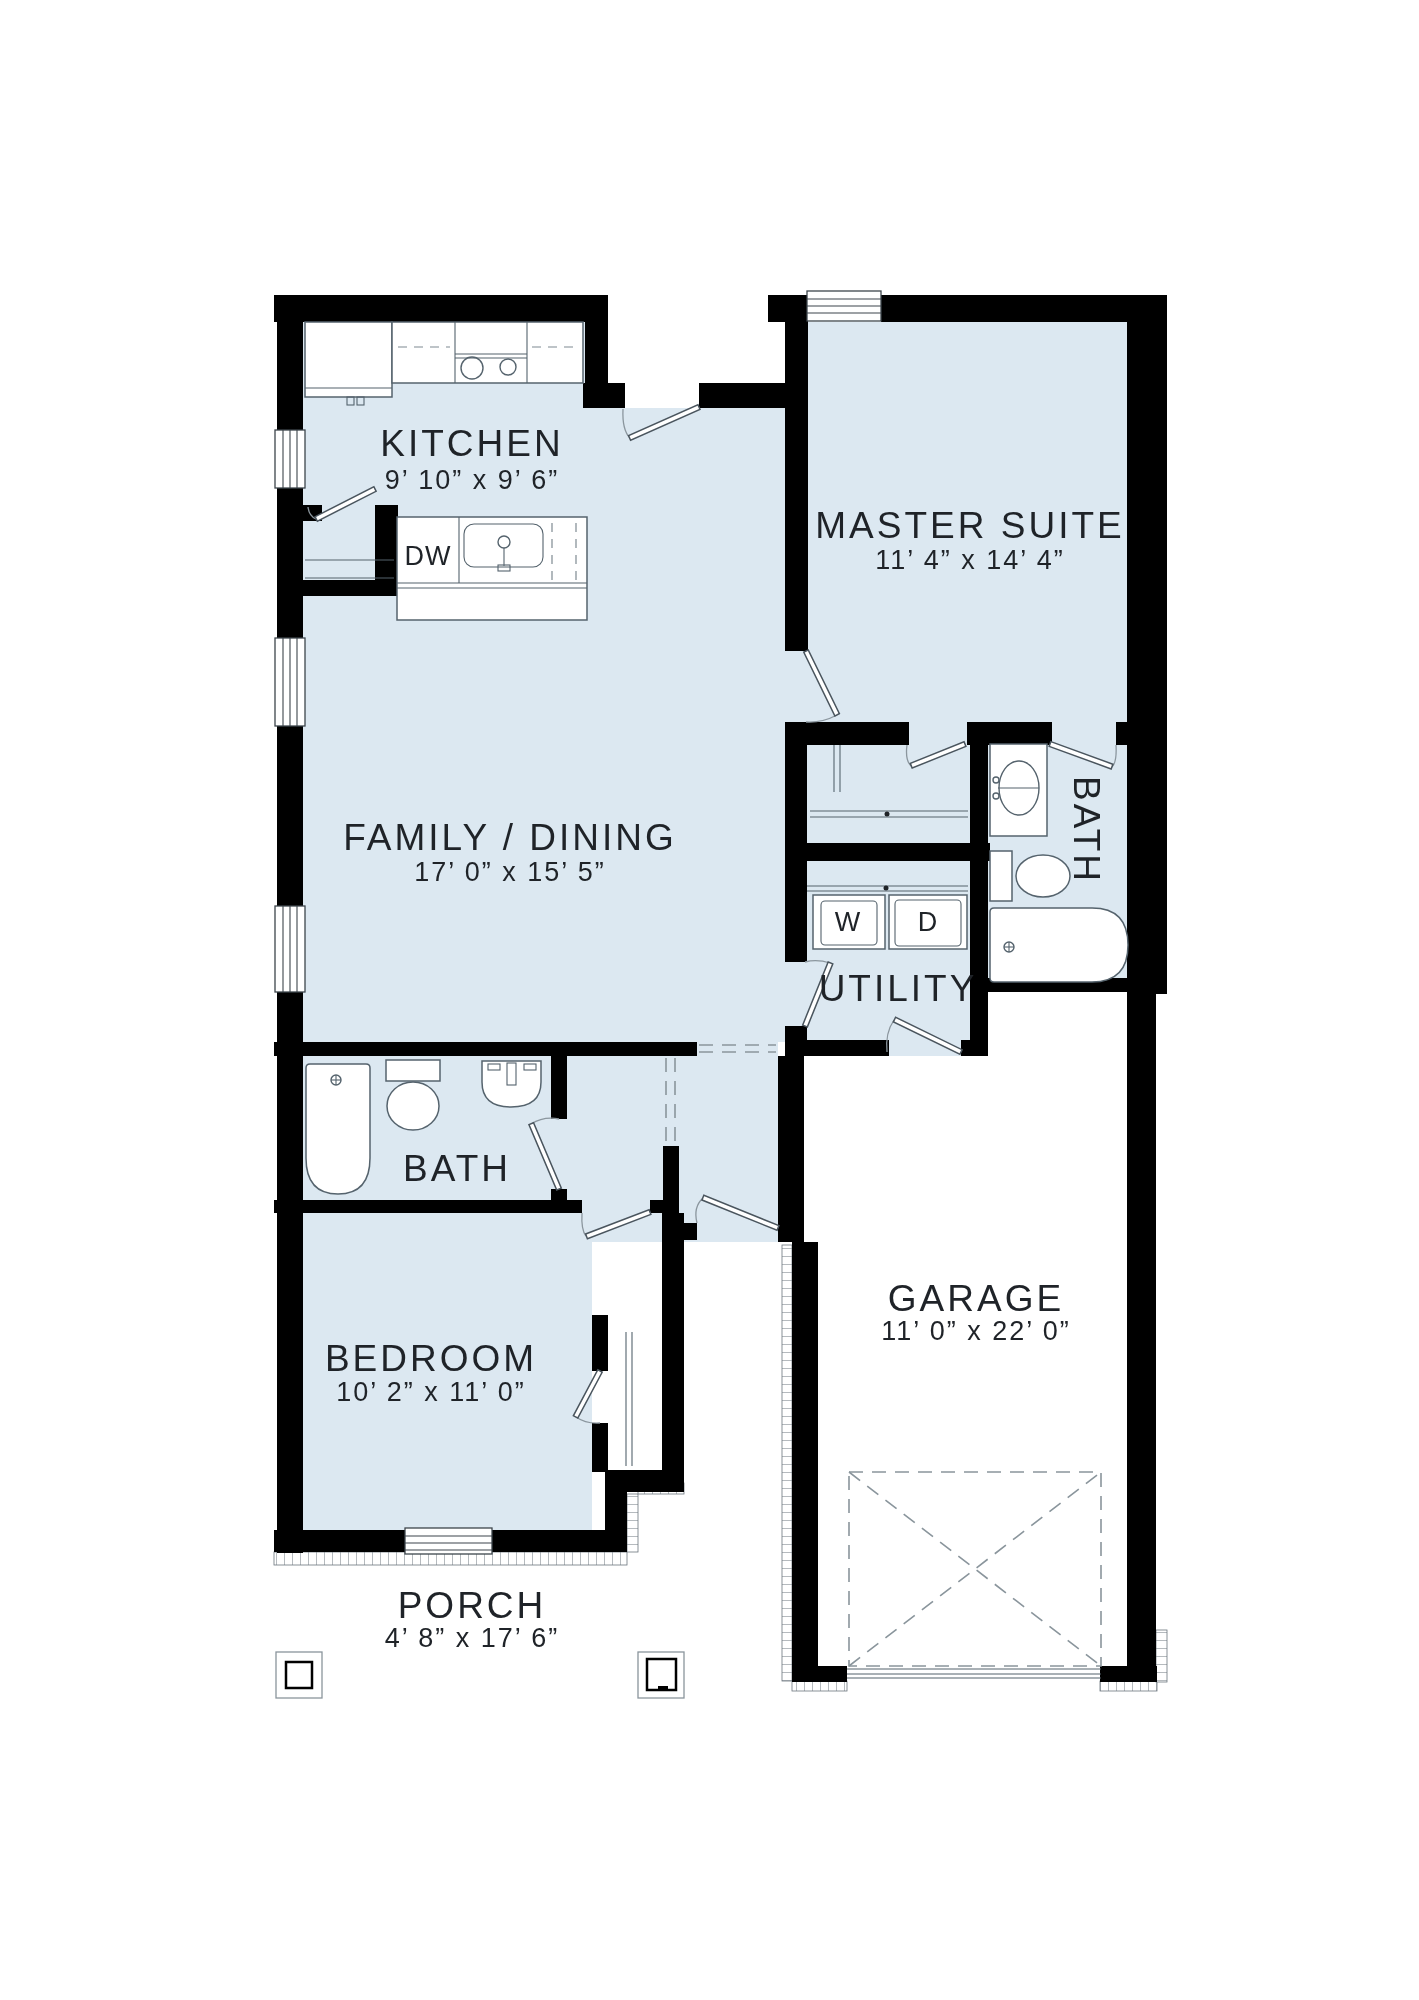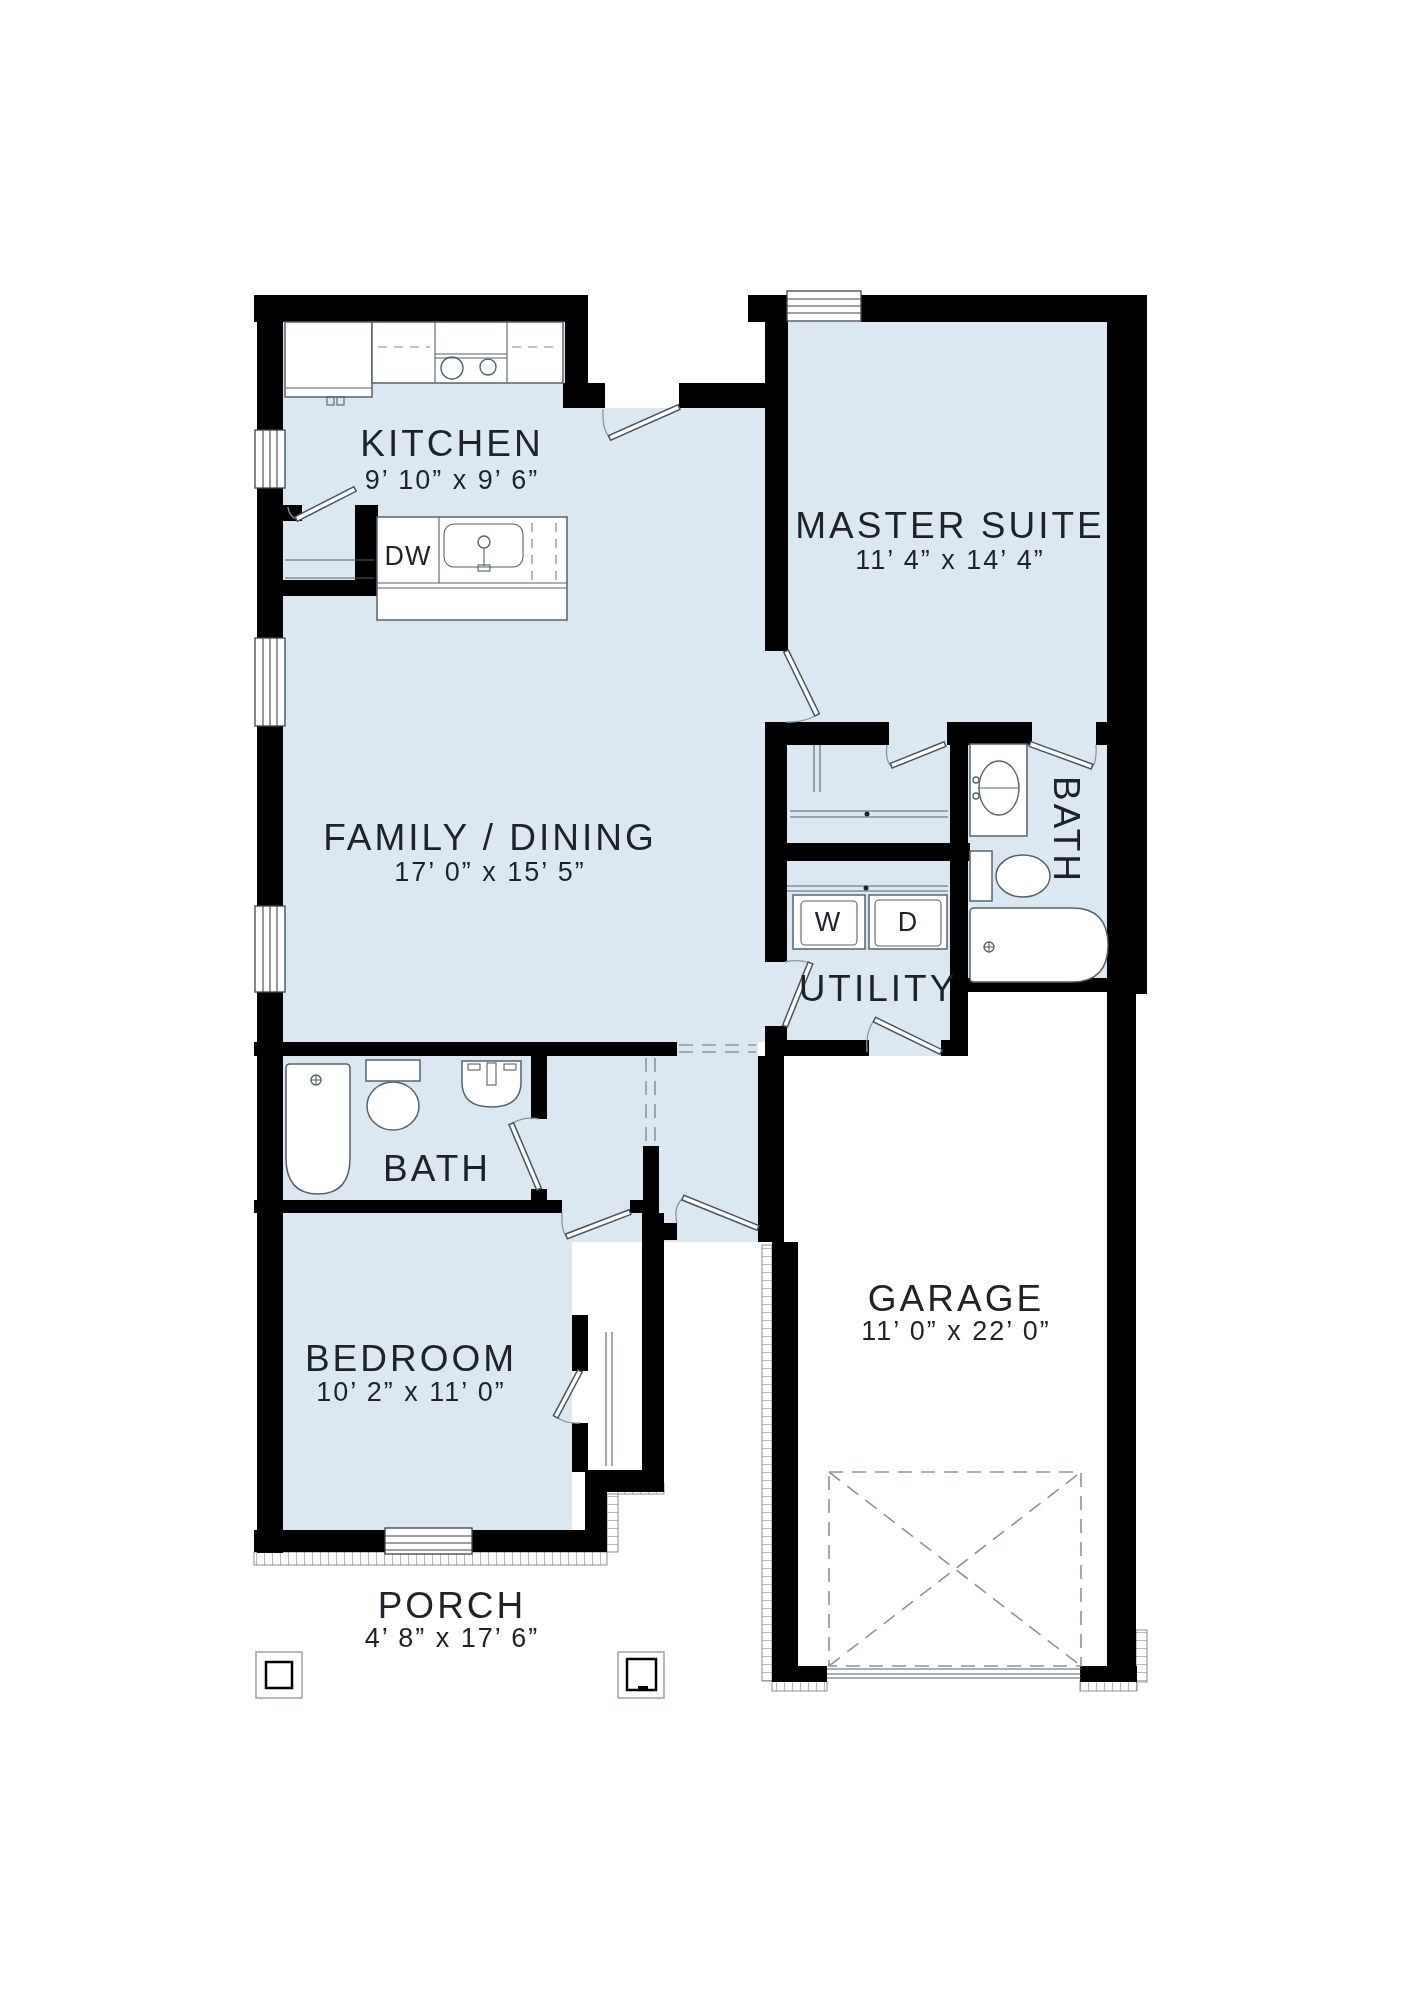--- a/index.html
+++ b/index.html
@@ -1,17 +1,17 @@
 <!DOCTYPE html>
 <html><head>
 <meta charset="utf-8">
 <style>
   html,body{margin:0;padding:0;background:#ffffff;}
   .page{position:relative;width:1241px;height:2000px;background:#ffffff;overflow:hidden;
-        font-family:"Liberation Sans", sans-serif;}
+        font-family:"Liberation Sans", sans-serif;margin-left:20px;}
   svg{position:absolute;left:0;top:0;}
   .wall{stroke:none;}
   .fx{fill:#ffffff;stroke:#55636d;stroke-width:1.5;}
   .ln{stroke:#55636d;stroke-width:1.4;fill:none;}
   .thin{stroke:#55636d;stroke-width:1.1;fill:none;}
   .dash{stroke:#8a959c;stroke-width:1.6;fill:none;stroke-dasharray:14 9;}
   .dashsm{stroke:#7f8a92;stroke-width:1.2;fill:none;stroke-dasharray:9 7;}
   .leaf{fill:#ffffff;stroke:#4a555e;stroke-width:1.5;}
   .arc{stroke:#8b969e;stroke-width:1.3;fill:none;}
   .win{fill:#ffffff;stroke:#3d454c;stroke-width:1.3;}

